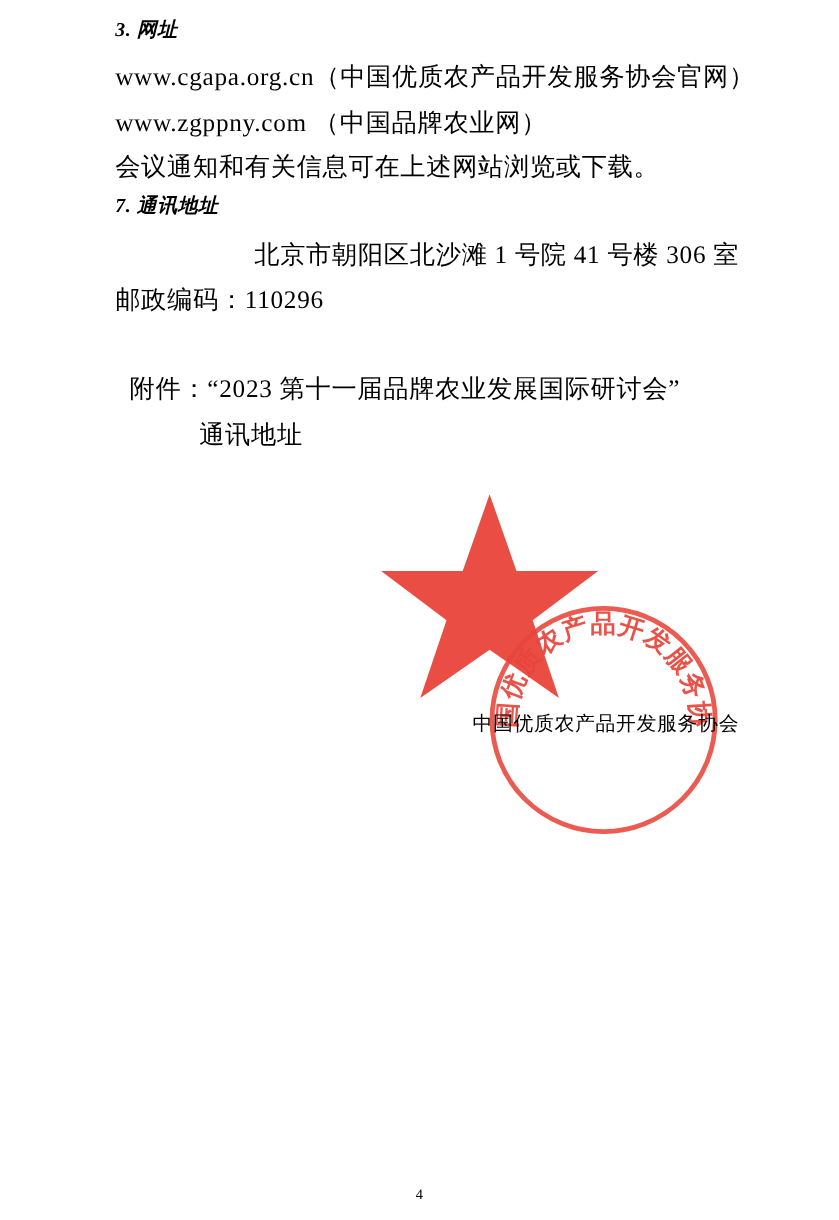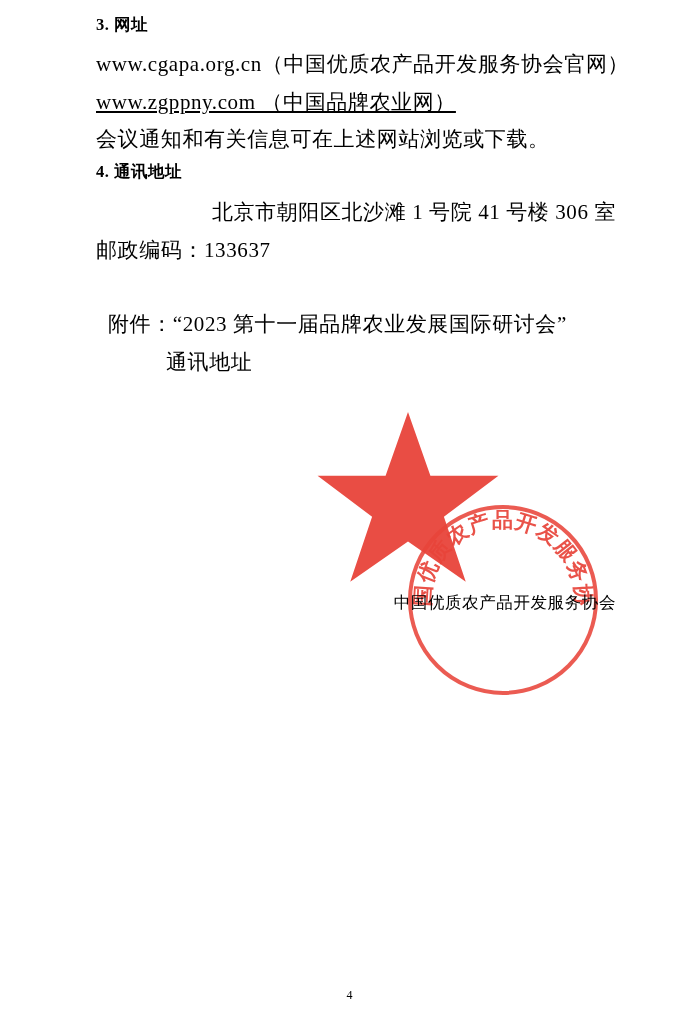--- a/index.html
+++ b/index.html
@@ -26,20 +26,21 @@
     left: 96px;
     top: 0;
     width: 520px;
   }
   .heading {
     font-family: "Liberation Serif", serif;
     font-weight: bold;
     font-size: 16.5px;
     letter-spacing: 0.5px;
     margin: 0;
+    font-style: italic;
   }
   .para {
     font-family: "Liberation Serif", serif;
     font-size: 21px;
     letter-spacing: 0.6px;
     margin: 0;
     white-space: pre;
   }
   .row {
     position: absolute;
@@ -120,38 +121,38 @@
   <div class="content">
 
     <div class="row" style="top:14px;">
       <div class="heading">3. 网址</div>
     </div>
 
     <div class="row" style="top:50px;">
       <div class="para">www.cgapa.org.cn（中国优质农产品开发服务协会官网）</div>
     </div>
 
-    <div class="row" style="top:88px;text-decoration:underline;">
+    <div class="row" style="top:88px;">
       <div class="para">www.zgppny.com （中国品牌农业网）</div>
     </div>
 
     <div class="row" style="top:125px;">
       <div class="para">会议通知和有关信息可在上述网站浏览或下载。</div>
     </div>
 
     <div class="row" style="top:161px;">
-      <div class="heading">4. 通讯地址</div>
+      <div class="heading">7. 通讯地址</div>
     </div>
 
     <div class="row" style="top:198px;text-align:right;">
       <div class="para">北京市朝阳区北沙滩 1 号院 41 号楼 306 室</div>
     </div>
 
     <div class="row" style="top:236px;">
-      <div class="para">邮政编码：133637</div>
+      <div class="para">邮政编码：110296</div>
     </div>
 
     <div class="row" style="top:310px;margin-left:12px;">
       <div class="para">附件：“2023 第十一届品牌农业发展国际研讨会”</div>
     </div>
 
     <div class="row" style="top:348px;">
       <div class="para attach-line2">通讯地址</div>
     </div>
 

